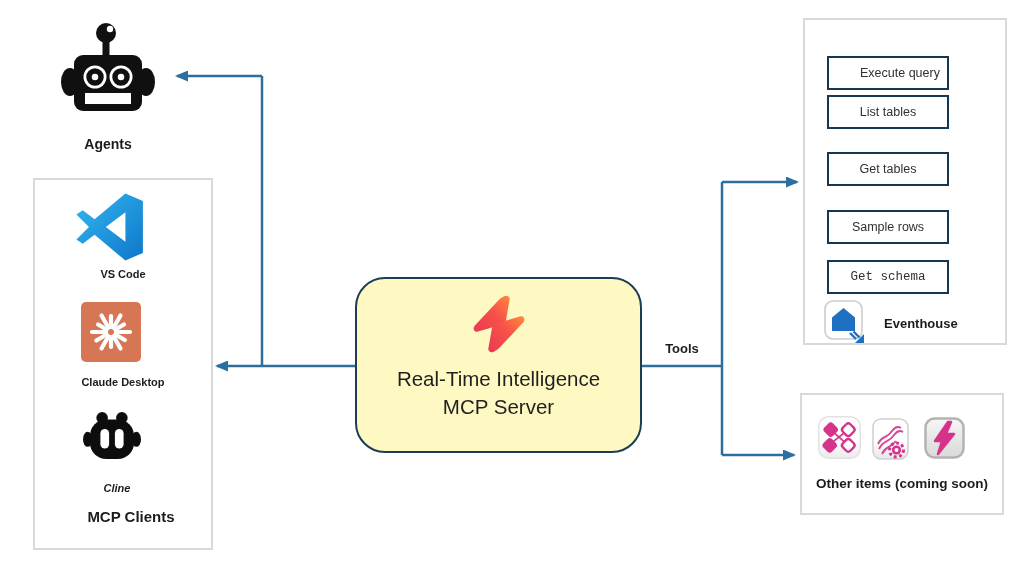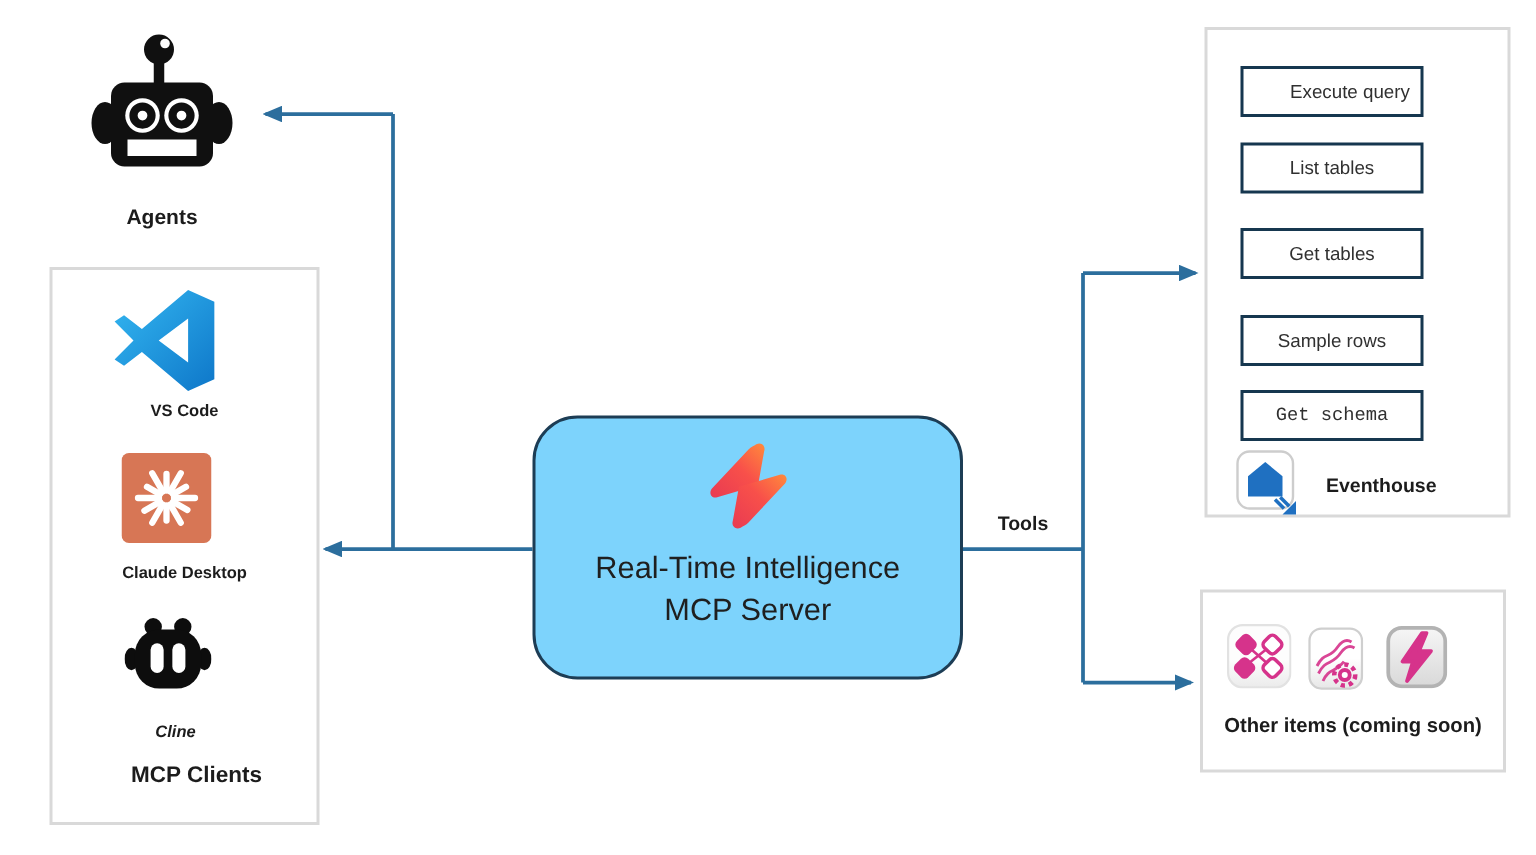--- a/index.html
+++ b/index.html
@@ -23,36 +23,36 @@
   #vscode-icon{left:40px;top:12px;}
   #vscode-label{left:0;top:88px;width:176px;font-size:11px;}
   #claude-icon{left:46px;top:122px;}
   #claude-label{left:0;top:196px;width:176px;font-size:11px;}
   #cline-icon{left:48px;top:226px;}
   #cline-label{left:0;top:302px;width:164px;font-size:11px;font-style:italic;}
   #mcp-title{left:0;top:328px;width:192px;font-size:15px;}
   
   #server-node{
     position:absolute;left:355px;top:277px;width:287px;height:176px;box-sizing:border-box;
-    background:#7dd3fc;border:2.5px solid var(--server-border,#1d3d55);border-radius:30px;
+    background:#fef9c3;border:2.5px solid var(--server-border,#1d3d55);border-radius:30px;
     z-index:2;display:flex;flex-direction:column;align-items:center;
   }
   #server-logo{margin-top:14px;}
   #server-text{margin-top:10px;text-align:center;font-size:20.5px;line-height:1.35;color:#1f1f1f;}
   
   #tools-label{left:650px;top:341px;width:64px;font-size:13px;z-index:2;}
   
   #tools-panel{left:803px;top:18px;width:204px;height:327px;}
   .tool-btn{
     position:absolute;left:22px;width:122px;height:34px;box-sizing:border-box;
     background:#fff;border:2px solid var(--tool-button-border,#16374f);
     display:flex;align-items:center;justify-content:center;
     font-size:12.5px;color:#303030;cursor:default;
   }
-  #tool-btn-0{top:24px;padding-left:24px;} #tool-btn-1{top:75px;} #tool-btn-2{top:132px;}
+  #tool-btn-0{top:36px;padding-left:24px;} #tool-btn-1{top:75px;} #tool-btn-2{top:132px;}
   #tool-btn-3{top:190px;} #tool-btn-4{top:240px;font-family:Liberation Mono, monospace;}
   #eventhouse-icon{left:19px;top:280px;}
   #eventhouse-label{left:62px;top:296px;width:110px;font-size:13px;text-align:left;padding-left:17px;}
   
   #other-panel{left:800px;top:393px;width:204px;height:122px;padding-left:20px;}
   #eventstream-icon{left:16px;top:21px;}
   #processing-icon{left:70px;top:23px;}
   #activator-icon{left:122px;top:22px;}
   #other-label{left:0;top:81px;width:200px;font-size:13.5px;}
 </style>

